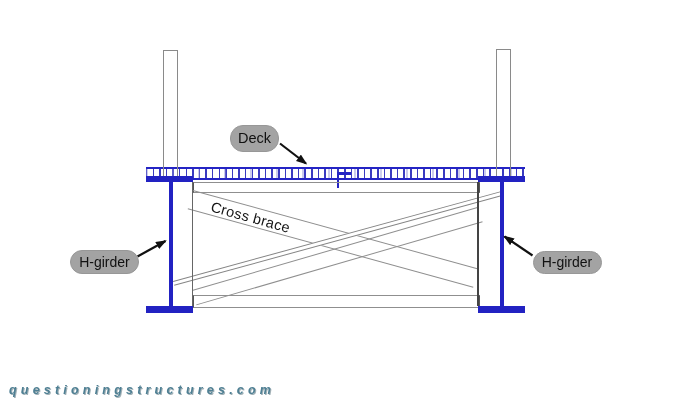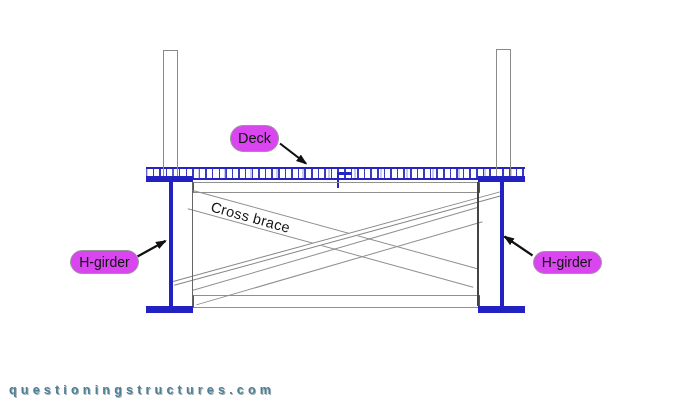--- a/index.html
+++ b/index.html
@@ -52,34 +52,35 @@
     left:173px;top:280.5px;width:339px;height:3.4px;
     transform:rotate(-15.33deg);transform-origin:left top;
     border-top:1px solid #858585;border-bottom:1px solid #858585;background:#fff;
   }
   
   .joint{background:#2424c4;}
   #joint-stem{left:336.5px;top:172px;width:2.6px;height:15.5px;}
   #joint-seat{left:336.5px;top:172px;width:14px;height:2.6px;}
   
   .callout{
-    background:#d946ef;border:1.4px solid #979797;border-radius:13px;
+    background:#a3a3a3;border:1.4px solid #979797;border-radius:13px;
     color:#111;display:flex;align-items:center;justify-content:center;
     font-size:14px;
   }
   #deck-label{left:230px;top:125px;width:47px;height:24.5px;font-size:14.5px;}
   #h-girder-left-label{left:70px;top:250px;width:67px;height:21.5px;}
   #h-girder-right-label{left:532.5px;top:250.5px;width:67px;height:21.5px;}
   
   #arrows{left:0;top:0;width:700px;height:404px;pointer-events:none;}
   
   #watermark{
     left:9px;top:383px;font-size:12.5px;font-weight:bold;
     letter-spacing:4.2px;color:#4e7f93;text-shadow:1px 1px 0 rgba(47,79,94,0.45);
     white-space:nowrap;
+    font-style:italic;
   }
 </style>
 </head>
 <body>
 
 <div id="canvas">
 
   <div class="abs" id="deck-slab"></div>
 
   <div class="abs post" id="post-left"></div>

